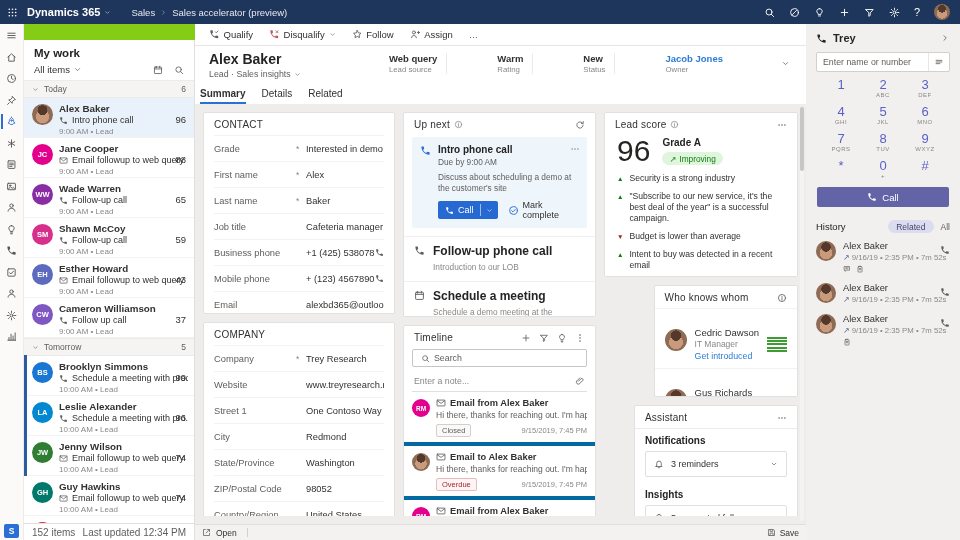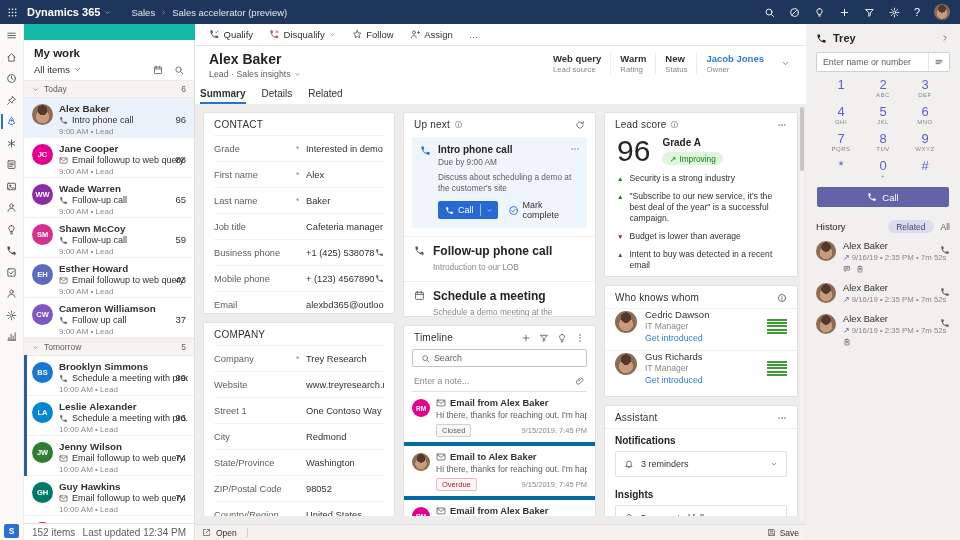--- a/index.html
+++ b/index.html
@@ -1,16 +1,16 @@
 <!DOCTYPE html>
 <html><head>
 <meta charset="utf-8">
 <style>
   html,body{margin:0;padding:0;background:#d8d8d8;}
-  #app{position:relative;width:960px;height:540px;background:#14b8a6;overflow:hidden;
+  #app{position:relative;width:960px;height:540px;background:#84cc16;overflow:hidden;
        font-family:"Liberation Sans",sans-serif;color:#323130;}
   .ic{display:inline-flex;flex:none;width:1em;height:1em;}
   .ic svg{width:100%;height:100%;fill:none;stroke:currentColor;stroke-width:2;stroke-linecap:round;stroke-linejoin:round;display:block;}
   .avatar{border-radius:50%;display:flex;align-items:center;justify-content:center;color:#fff;font-weight:bold;flex:none;overflow:hidden;}
   .avatar.photo{background:radial-gradient(circle at 50% 30%,#53382b 0 27%,transparent 28%),
                 radial-gradient(circle at 50% 60%,#c99a7c 0 40%,transparent 41%),#8d6b54;}
   
   .topbar{position:absolute;left:0;top:0;width:960px;height:24px;background:#1f365c;display:flex;align-items:center;color:#fff;z-index:6;}
   .tb-waffle{margin:0 9px 0 7px;width:11px;height:11px;color:#fff;}
   .tb-app{font-size:11px;font-weight:bold;}
@@ -55,33 +55,33 @@
   .cmdbar{height:21px;border-bottom:1px solid #e8e6e4;display:flex;align-items:center;padding:0 6px;flex:none;}
   .cmd{display:flex;align-items:center;gap:4px;font-size:9.5px;color:#323130;padding:0 8px;height:100%;}
   .cmd .ic{width:10.5px;height:10.5px;color:#605e5c;}
   .cmd .ic.red{color:#bf5a5f;}
   .cmd .chev{width:7px;height:7px;}
   .cmd.more{color:#605e5c;}
   .rec-head{position:relative;padding:5px 14px 1px;display:flex;align-items:flex-start;flex:none;}
   .rh-name{font-size:14px;font-weight:bold;color:#252423;line-height:17px;}
   .rh-sub{display:flex;gap:3px;align-items:center;font-size:8.8px;color:#605e5c;margin-top:1px;}
   .rh-sub .ic{width:7px;height:7px;}
-  .rh-right{margin-left:auto;display:flex;align-items:center;padding-right:2px;margin-top:2px;}
+  .rh-right{margin-left:auto;display:flex;align-items:center;padding-right:2px;margin-top:2px;gap:41px;}
   .rh-field{padding:0 9px;border-right:1px solid #edebe9;}
   .rh-field:last-of-type{border-right:none;}
   .rh-val{font-size:9.5px;font-weight:bold;color:#323130;line-height:11px;}
   .rh-val.link{color:#2b7cd3;}
   .rh-lab{font-size:7.8px;color:#8a8886;margin-top:1px;}
   .rh-chev{width:9px;height:9px;color:#605e5c;margin-left:8px;}
   .tabs{display:flex;gap:16px;padding:0 5px;height:24px;align-items:flex-end;flex:none;}
   .tab{font-size:10px;color:#323130;padding-bottom:5px;}
   .tab.active{font-weight:bold;border-bottom:2px solid #2b6fd4;padding-bottom:3px;}
   .content{flex:1;background:#eeedec;display:flex;gap:8px;padding:8px;overflow:hidden;position:relative;}
   .col{display:flex;flex-direction:column;gap:8px;overflow:hidden;height:100%;}
-  .col1{width:192px;}.col2{width:193px;}.col3{width:194px;}
+  .col1{width:192px;}.col2{width:193px;}.col3{width:194px;align-items:flex-end;}
   .card{background:#fff;border:1px solid #e3e1df;border-radius:2px;flex:none;box-sizing:border-box;}
   .card-h{display:flex;align-items:center;padding:6px 10px 5px;font-size:10px;color:#323130;gap:4px;}
   .card-h .title{letter-spacing:.2px;}
   .card-h .ic{width:9px;height:9px;color:#8a8886;}
   .card-h .right{margin-left:auto;display:flex;gap:8px;align-items:center;}
   .card-h .right .ic{width:10px;height:10px;color:#605e5c;}
   .f-row{display:flex;align-items:center;height:25px;margin:0 10px;border-top:1px solid #f3f2f1;font-size:9.3px;}
   .f-label{width:82px;color:#605e5c;flex:none;}
   .f-req{color:#8a8886;width:10px;font-size:8.5px;flex:none;}
   .f-value{color:#323130;flex:1;min-width:0;white-space:nowrap;overflow:hidden;}
@@ -126,21 +126,21 @@
   .tl-date{margin-left:auto;font-size:7.5px;color:#8a8886;}
   
   .ls-top{display:flex;padding:0 12px 6px;gap:12px;align-items:center;}
   .ls-num{font-size:30px;color:#252423;line-height:32px;}
   .ls-grade{font-size:10px;font-weight:bold;color:#252423;}
   .ls-pill{margin-top:3px;background:#dff6dd;color:#107c10;font-size:8.3px;padding:1.5px 7px;border-radius:9px;display:inline-flex;align-items:center;gap:3px;}
   .ls-ins{padding:0 12px;display:flex;gap:6px;font-size:8.6px;color:#323130;line-height:11px;margin-bottom:7px;}
   .tri{font-size:6.5px;line-height:11px;flex:none;}
   .tri.up{color:#107c10;}.tri.down{color:#a4262c;}
   
-  .wk-row{display:flex;gap:8px;padding:0 10px 7px;border-top:1px solid #f3f2f1;align-items:center;}
+  .wk-row{display:flex;gap:8px;padding:18px 10px 7px;border-top:1px solid #f3f2f1;align-items:center;}
   .wk-av{width:22px;height:22px;align-self:flex-start;margin-top:2px;}
   .wk-mid{flex:1;min-width:0;}
   .wk-name{font-size:9.5px;color:#323130;}
   .wk-role{font-size:8.5px;color:#8a8886;margin-top:1px;}
   .wk-link{font-size:8.8px;color:#2b7cd3;margin-top:2px;}
   .wk-bars{width:20px;height:15px;background:repeating-linear-gradient(to bottom,#3f9c35 0 2px,transparent 2px 3.2px);}
   
   .as-sec{padding:6px 10px 4px;font-size:10px;font-weight:bold;color:#252423;}
   .as-box{margin:1px 10px 6px;border:1px solid #e1dfdd;border-radius:2px;height:24px;display:flex;align-items:center;padding:0 8px;gap:7px;font-size:9px;color:#323130;}
   .as-box .ic{width:10px;height:10px;color:#605e5c;}

